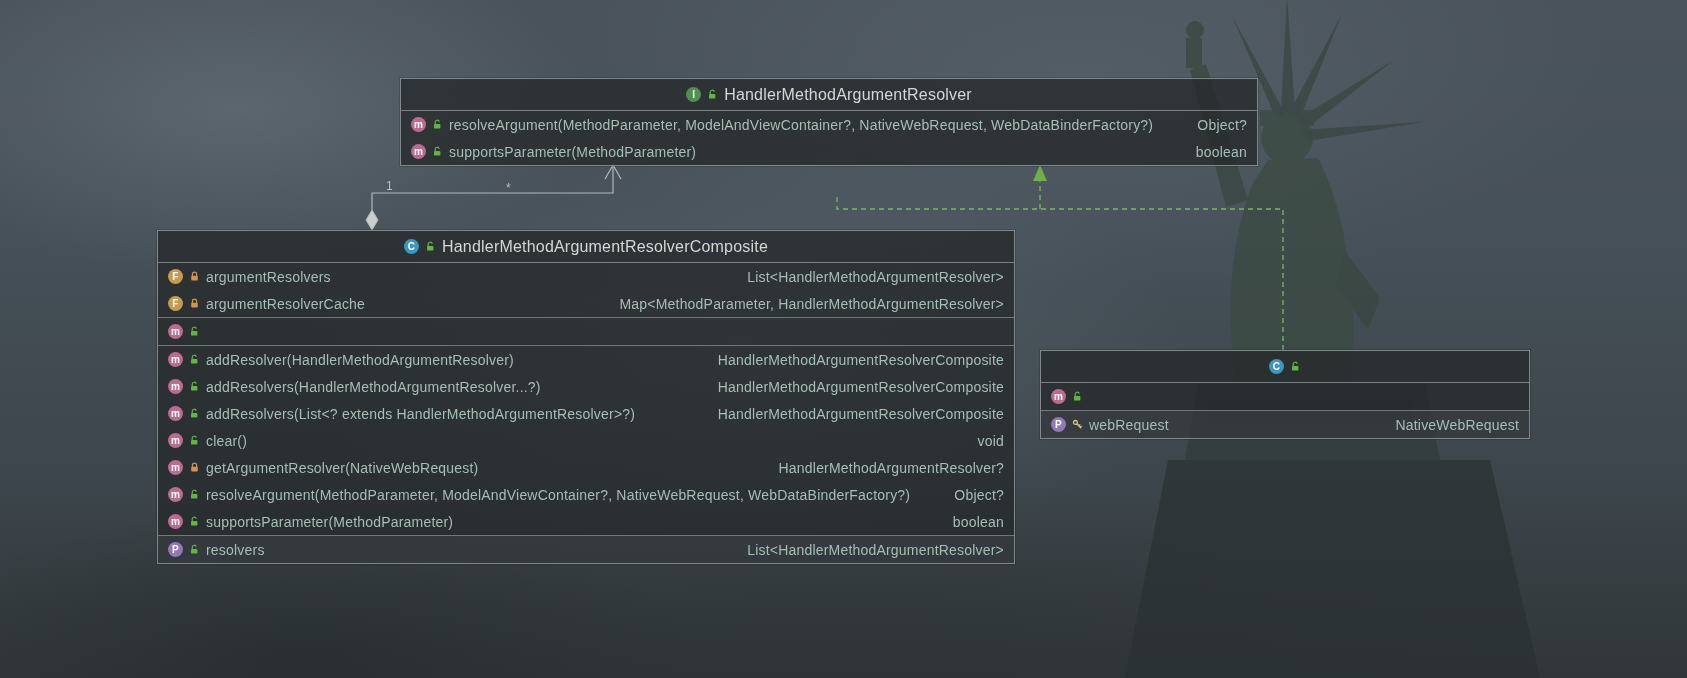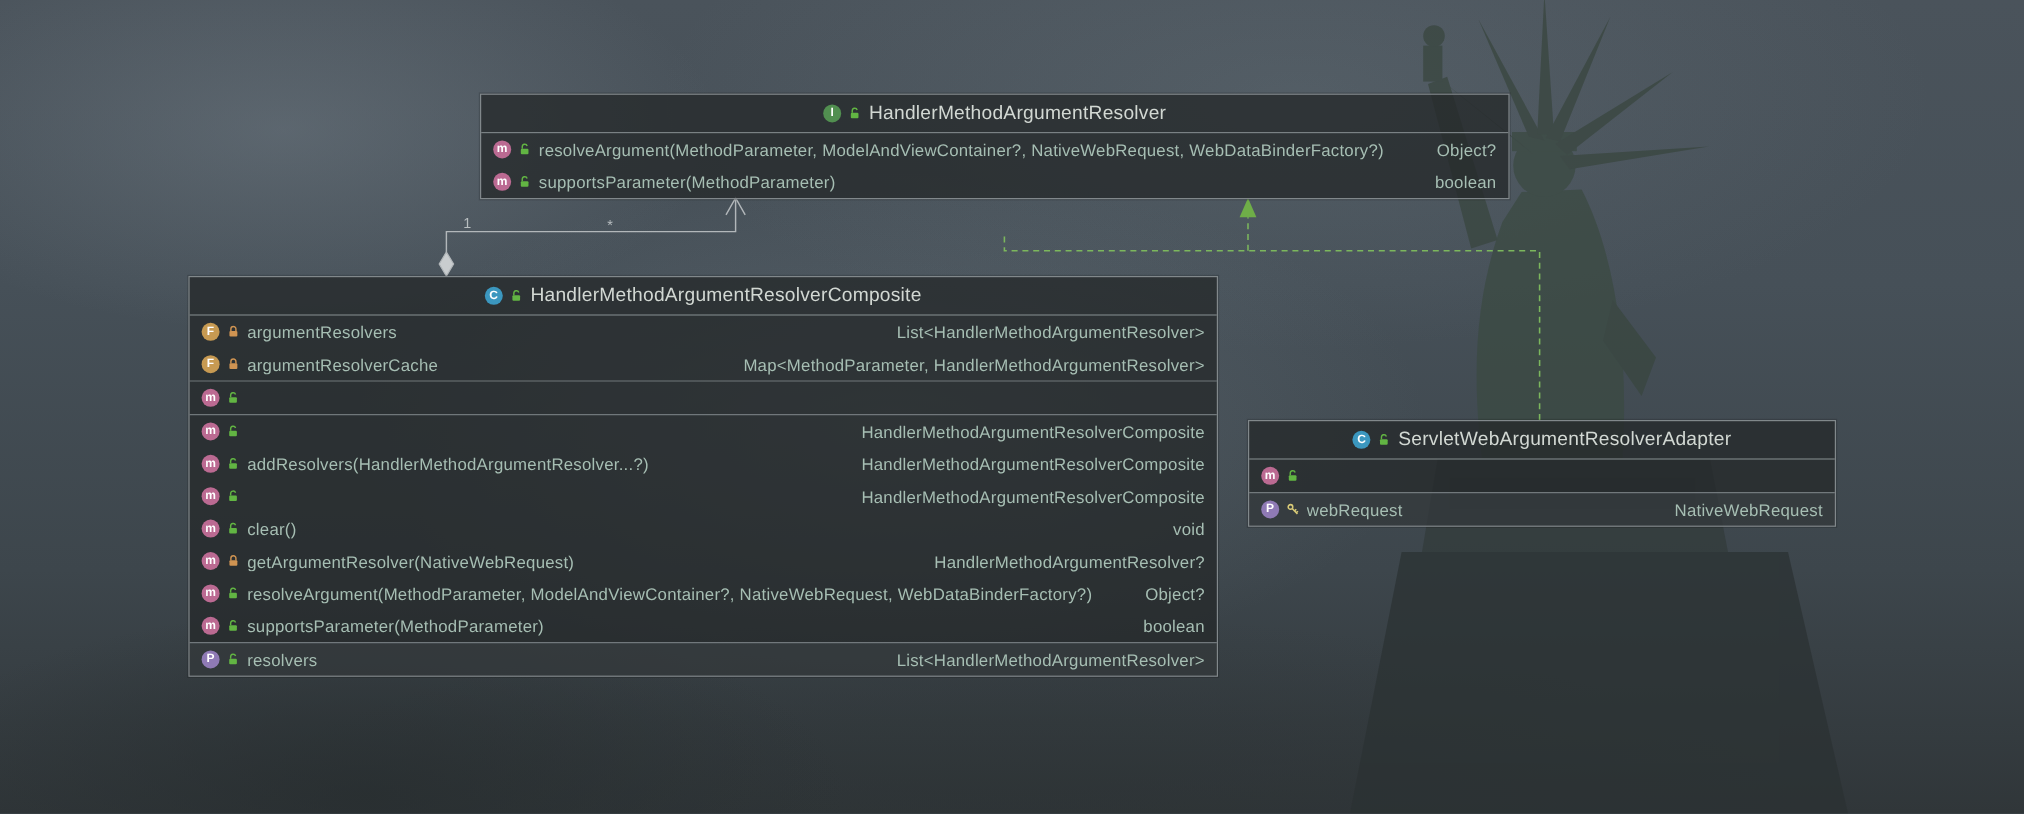--- a/index.html
+++ b/index.html
@@ -181,20 +181,21 @@
         </div>
         <div class="section">
           <div class="member-row">
             <span class="kind-icon method-icon">m</span>
             <span class="vis-icon">
               <svg width="11" height="11" viewBox="0 0 11 11">
                 <path d="M3.2,5 V3.3 A2.1,2.1 0 0 1 7.3,2.7" fill="none" stroke="#62b543" stroke-width="1.2"></path>
                 <rect x="2" y="5" width="6.4" height="4.6" rx="0.9" fill="#62b543"></rect>
               </svg>
             </span>
+            <span class="m-label">addResolver(HandlerMethodArgumentResolver)</span>
             <span class="m-type">HandlerMethodArgumentResolverComposite</span>
           </div>
           <div class="member-row">
             <span class="kind-icon method-icon">m</span>
             <span class="vis-icon">
               <svg width="11" height="11" viewBox="0 0 11 11">
                 <path d="M3.2,5 V3.3 A2.1,2.1 0 0 1 7.3,2.7" fill="none" stroke="#62b543" stroke-width="1.2"></path>
                 <rect x="2" y="5" width="6.4" height="4.6" rx="0.9" fill="#62b543"></rect>
               </svg>
             </span>
@@ -202,20 +203,21 @@
             <span class="m-type">HandlerMethodArgumentResolverComposite</span>
           </div>
           <div class="member-row">
             <span class="kind-icon method-icon">m</span>
             <span class="vis-icon">
               <svg width="11" height="11" viewBox="0 0 11 11">
                 <path d="M3.2,5 V3.3 A2.1,2.1 0 0 1 7.3,2.7" fill="none" stroke="#62b543" stroke-width="1.2"></path>
                 <rect x="2" y="5" width="6.4" height="4.6" rx="0.9" fill="#62b543"></rect>
               </svg>
             </span>
+            <span class="m-label">addResolvers(List&lt;? extends HandlerMethodArgumentResolver&gt;?)</span>
             <span class="m-type">HandlerMethodArgumentResolverComposite</span>
           </div>
           <div class="member-row">
             <span class="kind-icon method-icon">m</span>
             <span class="vis-icon">
               <svg width="11" height="11" viewBox="0 0 11 11">
                 <path d="M3.2,5 V3.3 A2.1,2.1 0 0 1 7.3,2.7" fill="none" stroke="#62b543" stroke-width="1.2"></path>
                 <rect x="2" y="5" width="6.4" height="4.6" rx="0.9" fill="#62b543"></rect>
               </svg>
             </span>
@@ -274,21 +276,20 @@
 
   <div class="class-box" id="box-adapter">
     <div class="class-header">
       <span class="kind-icon class-icon">C</span>
       <span class="vis-icon">
           <svg width="11" height="11" viewBox="0 0 11 11">
             <path d="M3.2,5 V3.3 A2.1,2.1 0 0 1 7.3,2.7" fill="none" stroke="#62b543" stroke-width="1.2"></path>
             <rect x="2" y="5" width="6.4" height="4.6" rx="0.9" fill="#62b543"></rect>
           </svg>
         </span>
-      <span class="class-title">ServletWebArgumentResolverAdapter</span>
     </div>
     <div class="class-body">
         <div class="section">
           <div class="member-row">
             <span class="kind-icon method-icon">m</span>
             <span class="vis-icon">
               <svg width="11" height="11" viewBox="0 0 11 11">
                 <path d="M3.2,5 V3.3 A2.1,2.1 0 0 1 7.3,2.7" fill="none" stroke="#62b543" stroke-width="1.2"></path>
                 <rect x="2" y="5" width="6.4" height="4.6" rx="0.9" fill="#62b543"></rect>
               </svg>

